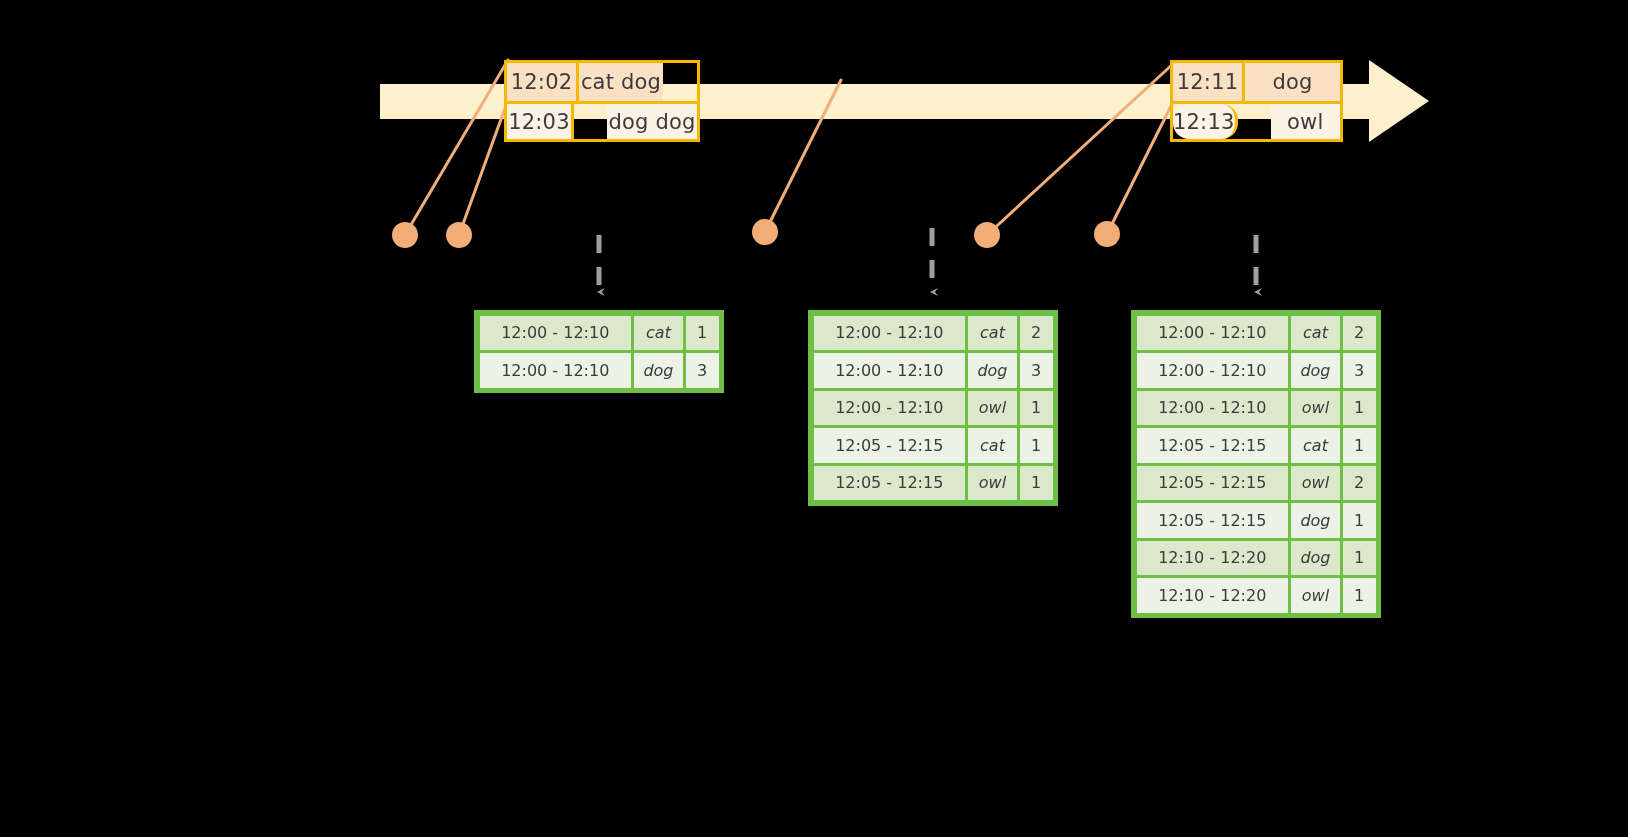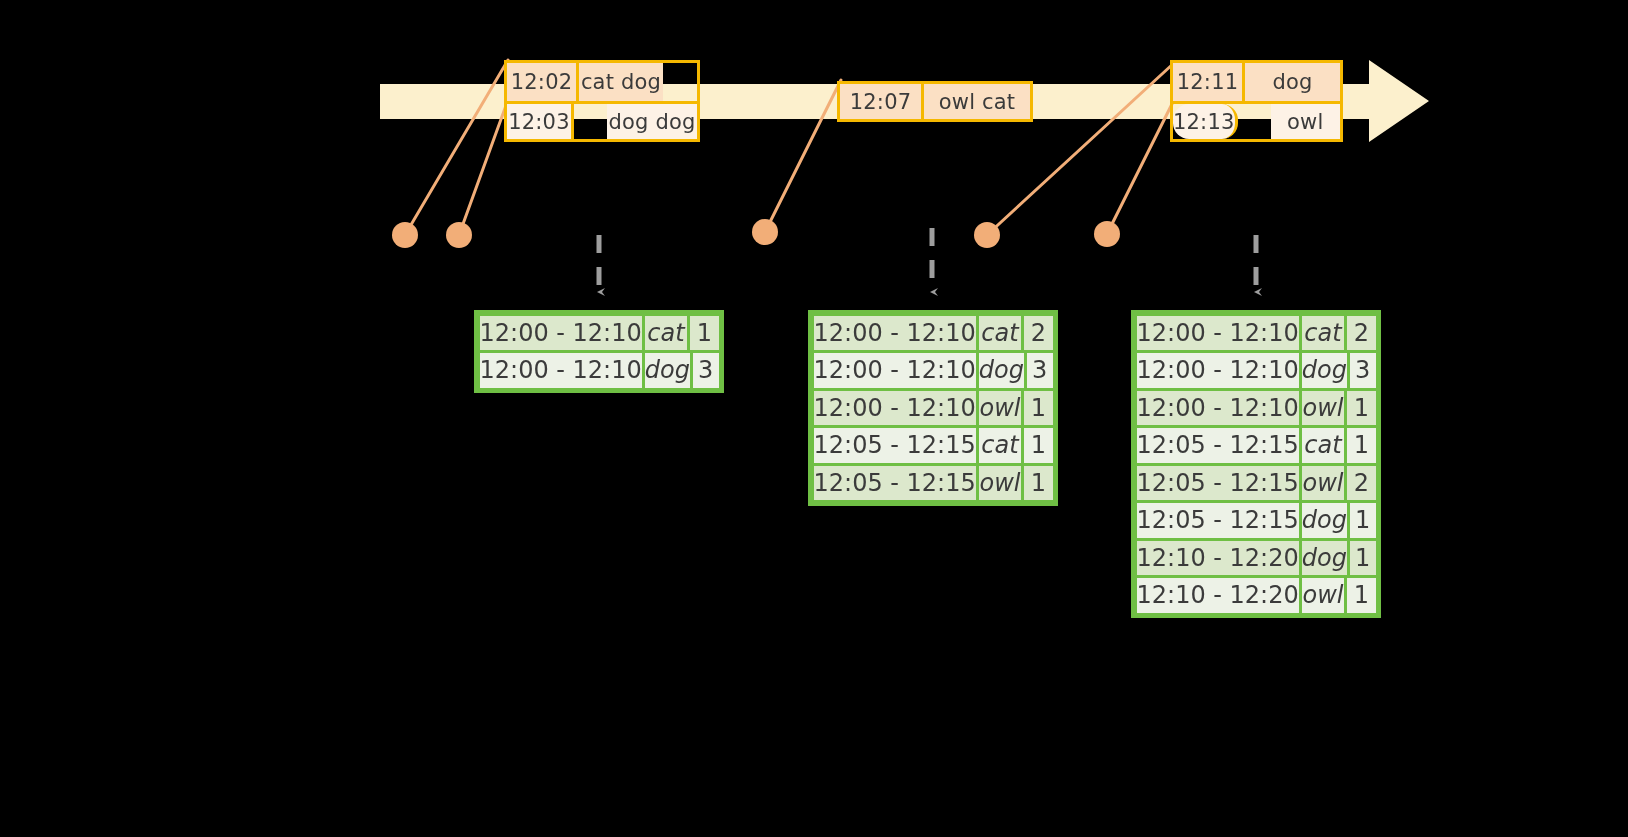--- a/index.html
+++ b/index.html
@@ -75,21 +75,21 @@
   .r-row {
     display: flex;
     flex-direction: row;
     height: 37.5px;
   }
   .r-cell {
     box-sizing: border-box;
     display: flex;
     align-items: center;
     justify-content: center;
-    font-size: 24px;
+    font-size: 16px;
     color: #3b3b3b;
     white-space: nowrap;
     margin: 1.5px;
   }
   .r-win { width: 186px; }
   .r-key { width: 60px; font-style: italic; }
   .r-cnt { width: 40px; }
   .shade-dark .r-cell { background: #DCE8CC; }
   .shade-light .r-cell { background: #EDF2E7; }
 </style>
@@ -136,26 +136,20 @@
     <div class="event-row row-a" style="height:50%;">
       <div class="event-cell time" style="width:72px;">12:02</div>
       <div class="event-cell words" style="width:84px;">cat dog</div>
     </div>
     <div class="event-row row-b" style="height:50%;">
       <div class="event-cell time" style="width:84px;">12:03</div>
       <div class="event-cell words" style="width:114px;">dog dog</div>
     </div>
   </div>
 
-  <div class="event-box" style="left:837px; top:81px; width:196px; height:41px;">
-    <div class="event-row row-a" style="height:100%;">
-      <div class="event-cell time" style="width:84px;">12:07</div>
-      <div class="event-cell words" style="width:106px;">owl cat</div>
-    </div>
-  </div>
 
   <div class="event-box" style="left:1170px; top:60px; width:173px; height:82px;">
     <div class="event-row row-a" style="height:50%;">
       <div class="event-cell time" style="width:72px;">12:11</div>
       <div class="event-cell words" style="width:95px;">dog</div>
     </div>
     <div class="event-row row-b" style="height:50%;">
       <div class="event-cell time" style="width:72px;border-radius:16px;">12:13</div>
       <div class="event-cell words" style="width:95px;">owl</div>
     </div>

